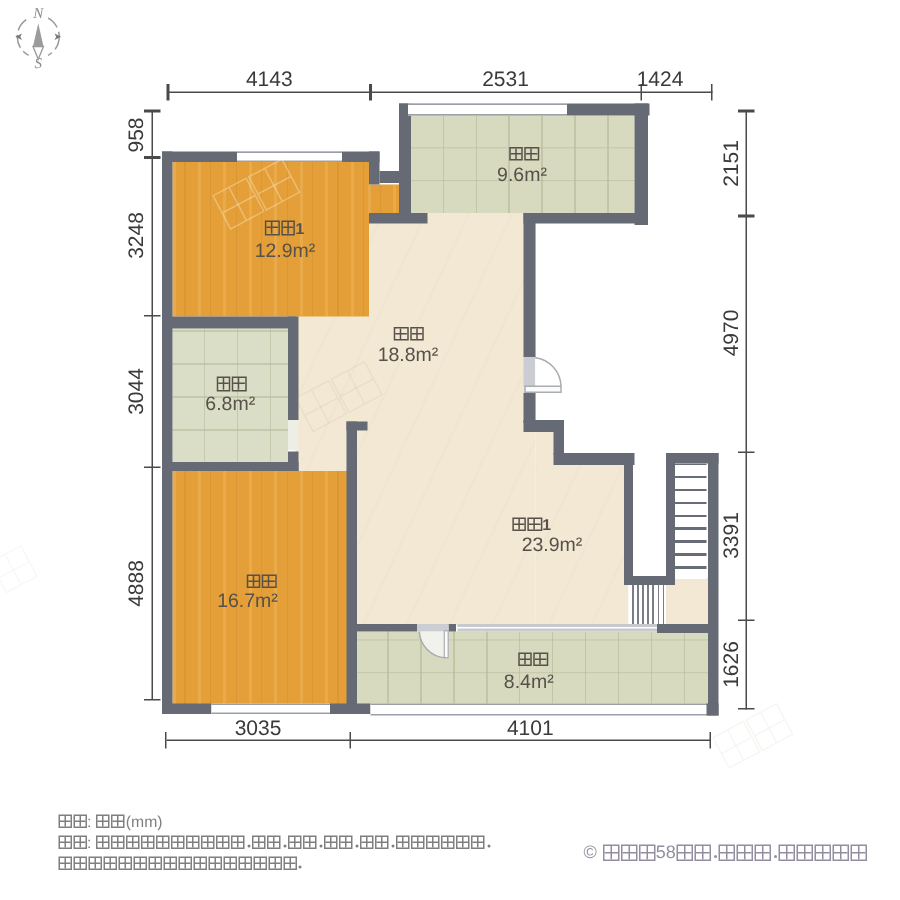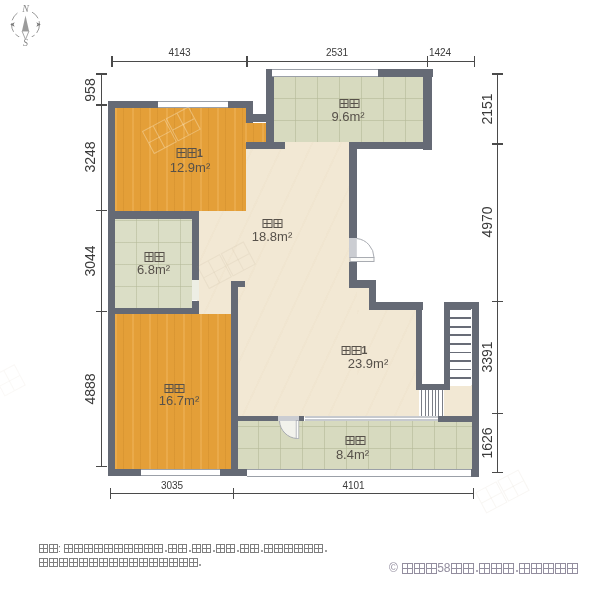--- a/index.html
+++ b/index.html
@@ -4,21 +4,21 @@
 html,body{margin:0;padding:0;background:#fff}
 #c{position:relative;width:600px;height:600px;background:#fff;font-family:"Liberation Sans",sans-serif;overflow:hidden}
 .a{position:absolute}
 .wall{position:absolute;background:#656a75}
 .win{position:absolute;background:#fff;border-top:1px solid #9ba0a8;border-bottom:1px solid #9ba0a8;box-sizing:border-box}
 .sill{position:absolute;background:#cbcdd2}
 .lbl{position:absolute;transform:translate(-50%,-50%);white-space:nowrap;color:#57514a;text-align:center}
 .nm{font-size:10.5px;font-weight:bold}
 .nm .z{width:9.5px;height:9.5px}
 .ar{font-size:13px}
-.dim{position:absolute;transform:translate(-50%,-50%);white-space:nowrap;font-size:10px;color:#3a3a3a}
+.dim{position:absolute;transform:translate(-50%,-50%);white-space:nowrap;font-size:14px;color:#3a3a3a}
 .dimv{position:absolute;transform:translate(-50%,-50%) rotate(-90deg);white-space:nowrap;font-size:14px;color:#3a3a3a}
 .dl{position:absolute;background:#4a4a4a}
 .z{display:inline-block;width:10px;height:10px;box-sizing:border-box;border:1px solid currentColor;background:linear-gradient(currentColor,currentColor) 50% 50%/100% 1px no-repeat,linear-gradient(currentColor,currentColor) 50% 50%/1px 100% no-repeat;vertical-align:-1px;margin:0 0.5px}
 .z9{width:9px;height:9px}
 .z11{width:11px;height:11px;vertical-align:-1.5px}
 .dot{display:inline-block;width:4px;height:8px;position:relative;vertical-align:0}
 .dot:after{content:"";position:absolute;left:1px;bottom:0px;width:2px;height:2px;background:currentColor;border-radius:50%}
 </style></head>
 <body>
 <div id="c">
@@ -176,21 +176,21 @@
 <div class="lbl nm" style="left:189.5px;top:152.5px"><span class="z"></span><span class="z"></span>1</div>
 <div class="lbl ar" style="left:190px;top:167px">12.9m²</div>
 
 <div class="lbl nm" style="left:272.5px;top:223px"><span class="z"></span><span class="z"></span></div>
 <div class="lbl ar" style="left:272px;top:236px">18.8m²</div>
 
 <div class="lbl nm" style="left:154px;top:256.5px"><span class="z"></span><span class="z"></span></div>
 <div class="lbl ar" style="left:153.5px;top:269px">6.8m²</div>
 
 <div class="lbl nm" style="left:174px;top:388px"><span class="z"></span><span class="z"></span></div>
-<div class="lbl ar" style="left:179px;top:400px">16.7m²</div>
+<div class="lbl ar" style="left:165px;top:400px">16.7m²</div>
 
 <div class="lbl nm" style="left:354px;top:350px"><span class="z"></span><span class="z"></span>1</div>
 <div class="lbl ar" style="left:368px;top:362.5px">23.9m²</div>
 
 <div class="lbl nm" style="left:355px;top:440px"><span class="z"></span><span class="z"></span></div>
 <div class="lbl ar" style="left:352.5px;top:453.5px">8.4m²</div>
 
 <div class="dl" style="left:112px;top:61px;width:362.5px;height:1.2px"></div>
 <div class="dl" style="left:111.4px;top:56px;width:1.2px;height:11px"></div>
 <div class="dl" style="left:246.4px;top:56px;width:1.2px;height:11px"></div>
@@ -223,19 +223,20 @@
 <div class="dimv" style="left:487px;top:442.5px">1626</div>
 
 <div class="dl" style="left:110.7px;top:493.3px;width:363.1px;height:1.2px"></div>
 <div class="dl" style="left:110.1px;top:488.3px;width:1.2px;height:11px"></div>
 <div class="dl" style="left:232.7px;top:488.3px;width:1.2px;height:11px"></div>
 <div class="dl" style="left:473.2px;top:488.3px;width:1.2px;height:11px"></div>
 <div class="dim" style="left:172px;top:485px">3035</div>
 <div class="dim" style="left:353.5px;top:485px">4101</div>
 
 <div class="a" style="left:38px;top:541px;font-size:10.5px;color:#7f7f7f;line-height:14px">
+<div><span class="z z9"></span><span class="z z9"></span>: <span class="z z9"></span><span class="z z9"></span>(mm)</div>
 <div><span class="z z9"></span><span class="z z9"></span>: <span class="z z9"></span><span class="z z9"></span><span class="z z9"></span><span class="z z9"></span><span class="z z9"></span><span class="z z9"></span><span class="z z9"></span><span class="z z9"></span><span class="z z9"></span><span class="z z9"></span><span class="dot"></span><span class="z z9"></span><span class="z z9"></span><span class="dot"></span><span class="z z9"></span><span class="z z9"></span><span class="dot"></span><span class="z z9"></span><span class="z z9"></span><span class="dot"></span><span class="z z9"></span><span class="z z9"></span><span class="dot"></span><span class="z z9"></span><span class="z z9"></span><span class="z z9"></span><span class="z z9"></span><span class="z z9"></span><span class="z z9"></span><span class="dot"></span></div>
 <div><span class="z z9"></span><span class="z z9"></span><span class="z z9"></span><span class="z z9"></span><span class="z z9"></span><span class="z z9"></span><span class="z z9"></span><span class="z z9"></span><span class="z z9"></span><span class="z z9"></span><span class="z z9"></span><span class="z z9"></span><span class="z z9"></span><span class="z z9"></span><span class="z z9"></span><span class="z z9"></span><span class="dot"></span></div>
 </div>
 
 <div class="a" style="left:389px;top:561px;font-size:12px;color:#938e9f">© <span class="z z11"></span><span class="z z11"></span><span class="z z11"></span>58<span class="z z11"></span><span class="z z11"></span><span class="dot"></span><span class="z z11"></span><span class="z z11"></span><span class="z z11"></span><span class="dot"></span><span class="z z11"></span><span class="z z11"></span><span class="z z11"></span><span class="z z11"></span><span class="z z11"></span></div>
 
 </div>
 
 </body></html>

